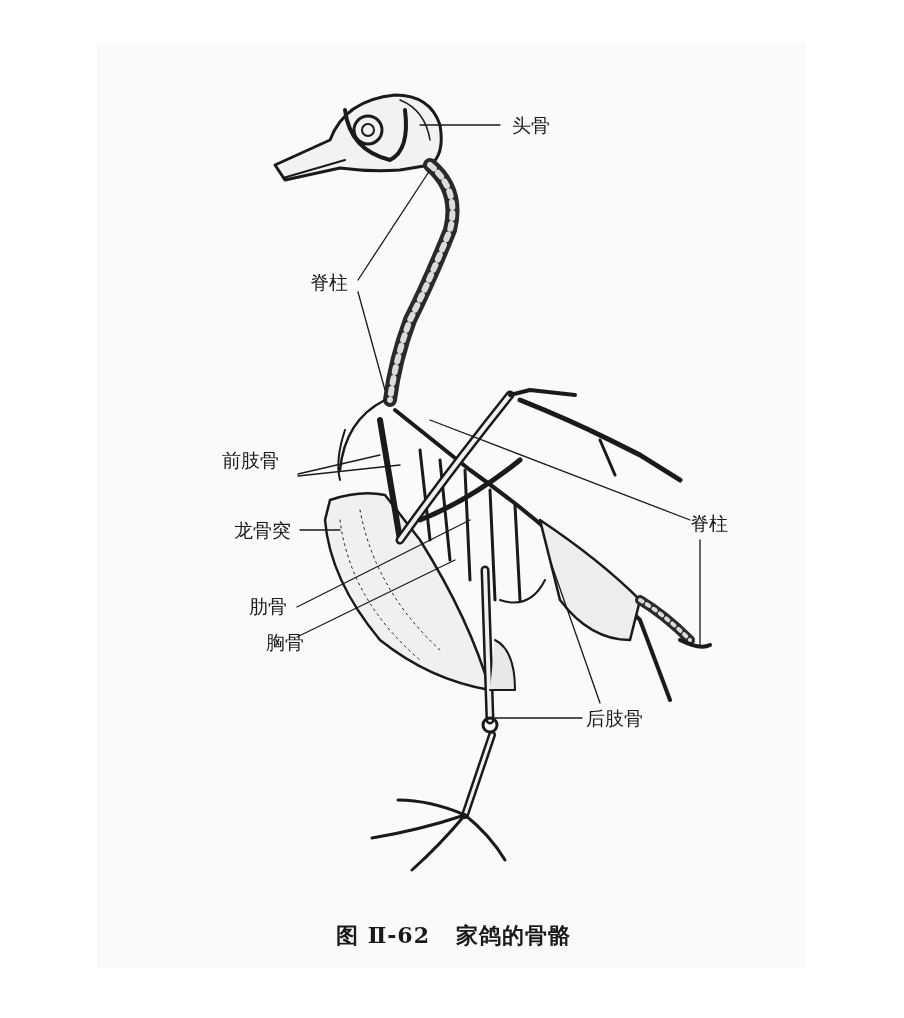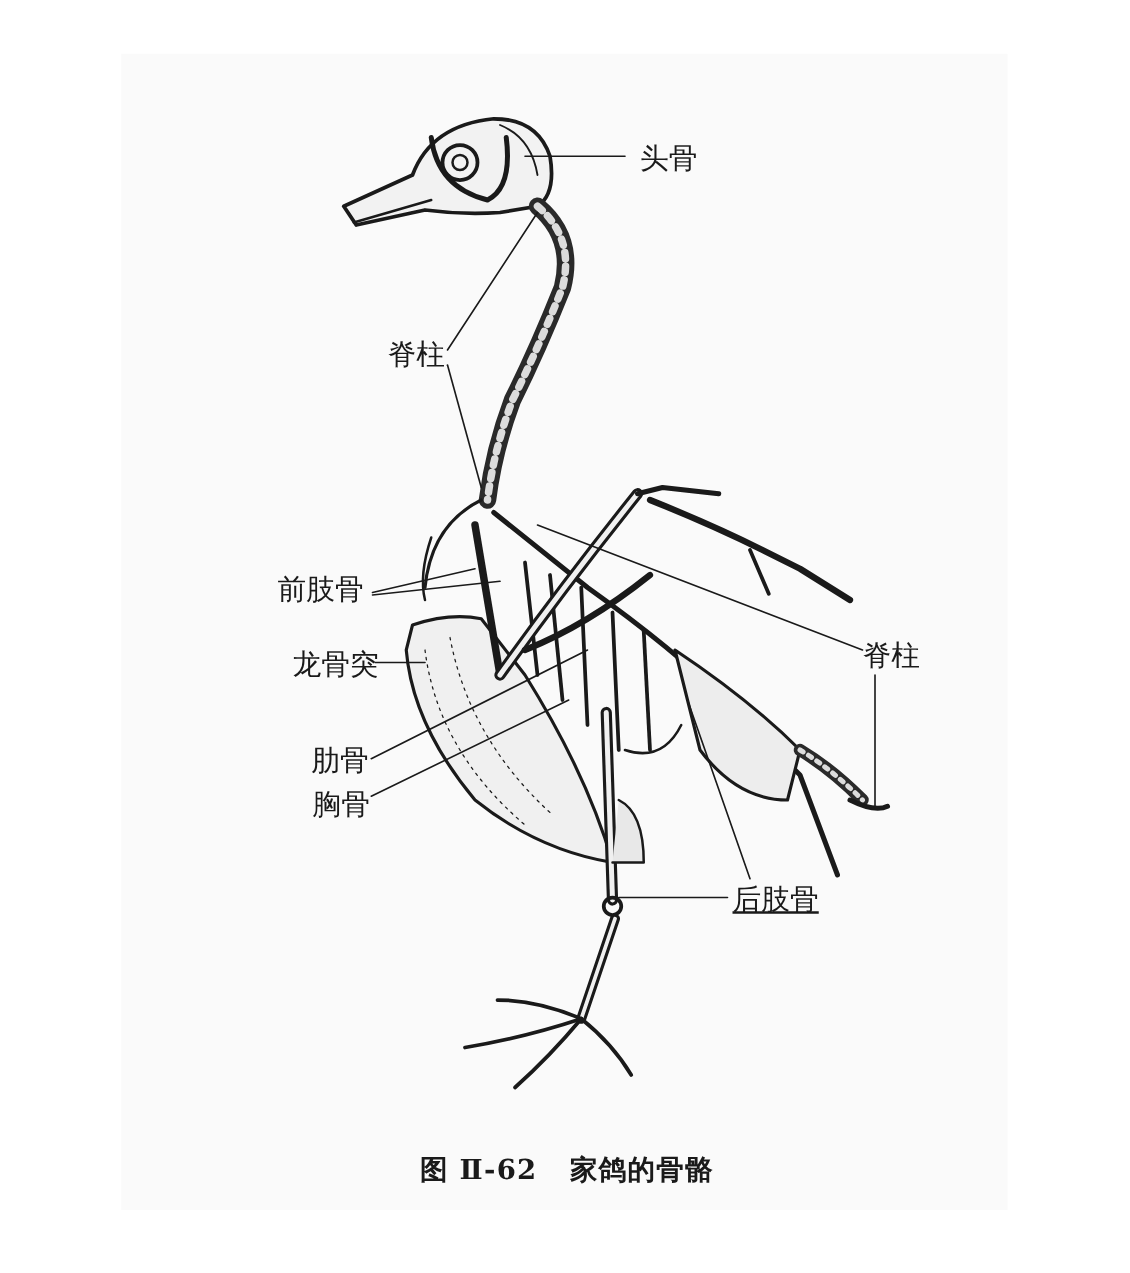--- a/index.html
+++ b/index.html
@@ -1,21 +1,21 @@
 <!DOCTYPE html>
 <html><head>
 <meta charset="utf-8">
 <style>
   html, body { margin: 0; padding: 0; background: #ffffff; }
   body { width: 904px; height: 1018px; position: relative; overflow: hidden;
          font-family: "DejaVu Sans", sans-serif; }
   .panel { position: absolute; left: 97px; top: 43px; width: 709px; height: 925px;
            background: #fafafa; }
   svg.fig { position: absolute; left: 0; top: 0; width: 904px; height: 1018px; }
-  .label { position: absolute; font-size: 23px; color: #1a1a1a; white-space: nowrap;
+  .label { position: absolute; font-size: 19px; color: #1a1a1a; white-space: nowrap;
            font-family: "DejaVu Sans", sans-serif; line-height: 1; }
   .caption { position: absolute; left: 336px; top: 921px; font-size: 22px; font-weight: bold;
              color: #1a1a1a; white-space: nowrap; font-family: "DejaVu Serif", serif; letter-spacing: 1px; }
   .caption .num { margin-right: 26px; }
 </style>
 </head>
 <body>
 
 <div class="panel"></div>
 
@@ -96,22 +96,22 @@
       <path d="M430,420 L690,520"></path>
       <path d="M700,540 L700,645"></path>
       <path d="M495,718 L582,718"></path>
       <path d="M550,560 L600,703"></path>
     </g>
   </g>
 </svg>
 
 <div class="label" style="left:512px; top:116px;">头骨</div>
 <div class="label" style="left:310px; top:273px;">脊柱</div>
-<div class="label" style="left:222px; top:461px;">前肢骨</div>
+<div class="label" style="left:222px; top:451px;">前肢骨</div>
 <div class="label" style="left:222px; top:521px;margin-left:12px;">龙骨突</div>
 <div class="label" style="left:249px; top:597px;font-family:Liberation Serif, serif;">肋骨</div>
-<div class="label" style="left:250px; top:633px;">胸骨</div>
+<div class="label" style="left:266px; top:633px;">胸骨</div>
 <div class="label" style="left:690px; top:514px;">脊柱</div>
-<div class="label" style="left:586px; top:709px;text-decoration:underline;">后肢骨</div>
+<div class="label" style="left:586px; top:709px;">后肢骨</div>
 
 <div class="caption">
   <span class="num">图 Ⅱ-62</span><span>家鸽的骨骼</span>
 </div>
 
 </body></html>

